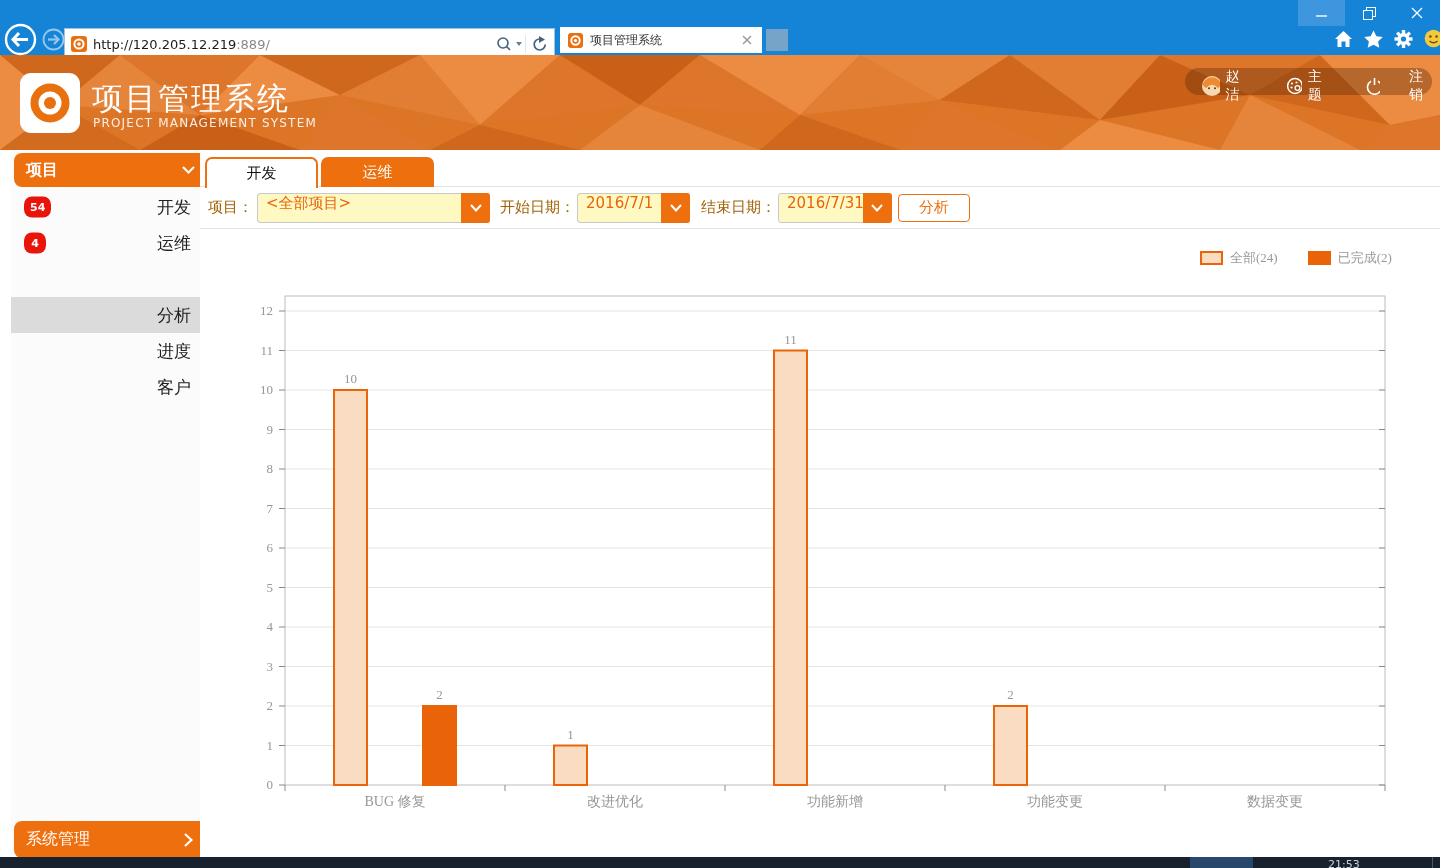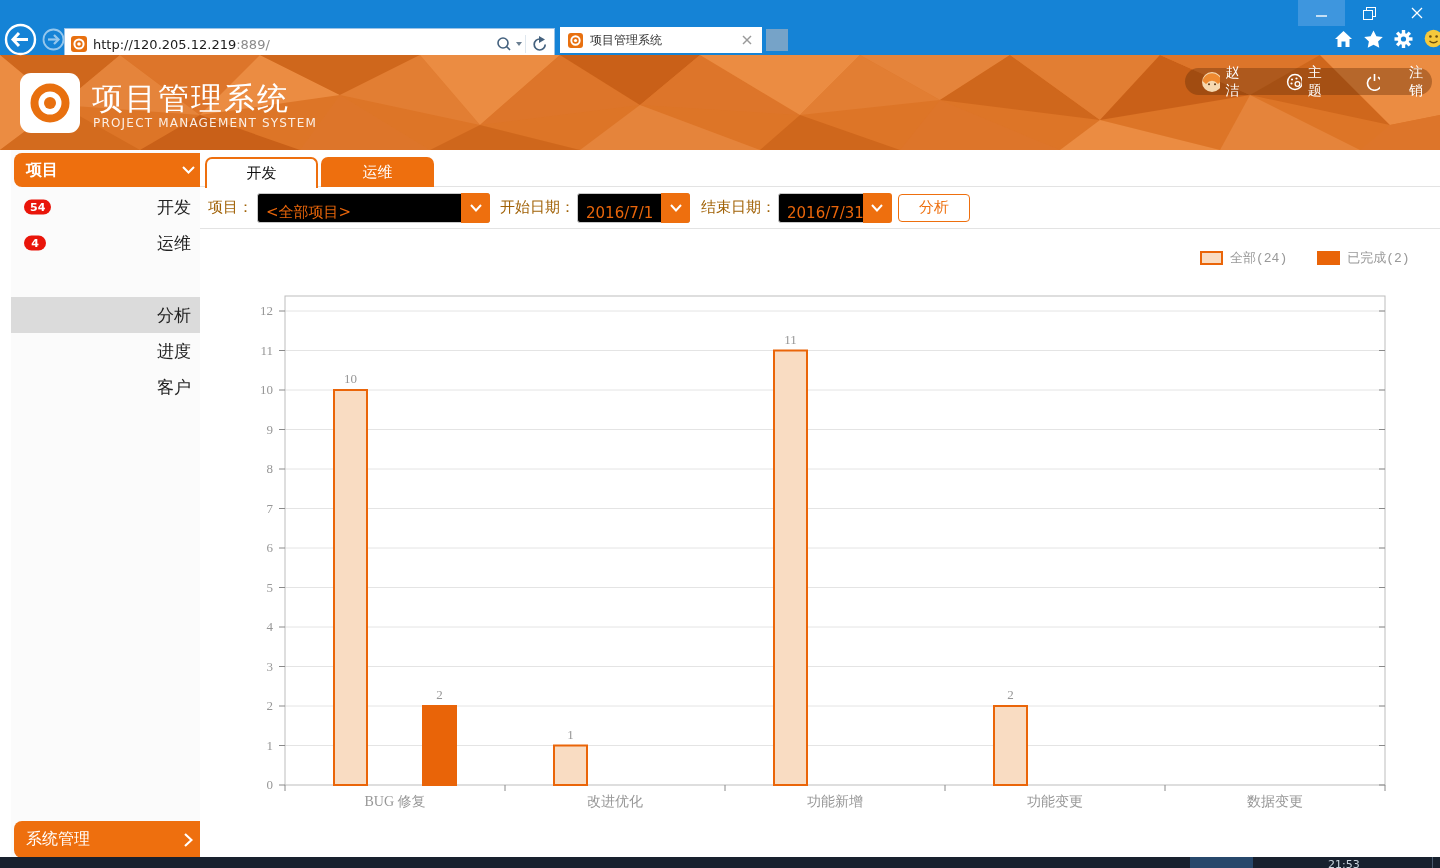--- a/index.html
+++ b/index.html
@@ -24,61 +24,61 @@
     display:flex; align-items:center; }
   #tab-title { font-size:12px; color:#333; margin-left:7px; flex:1; }
   #newtab { left:766px; top:29px; width:22px; height:22px; background:#76a3c8; }
 
   
   #appheader { left:0; top:55px; width:1440px; height:95px; background:#dd7527; overflow:hidden; }
   #logo { left:20px; top:73px; }
   #app-title { left:92px; top:78px; color:#fff; font-size:31px; letter-spacing:2px; }
   #app-subtitle { left:93px; top:116px; color:rgba(255,255,255,.88); font-size:12px; letter-spacing:1.2px; }
   #userbar { left:1185px; top:68px; width:247px; height:27px; border-radius:14px;
-    background:rgba(96,44,8,.38); display:flex; align-items:center; color:#fff; font-size:14px; }
+    background:rgba(96,44,8,.38); display:flex; align-items:flex-start; color:#fff; font-size:14px; }
   .userbar-item { display:flex; align-items:center; gap:6px; cursor:default; }
 
   
   #sidebar { left:11px; top:150px; width:200px; height:707px; background:#fbfbfb; border-right:1px solid #ddd; }
   #side-head { left:3px; top:3px; width:194px; height:34px; background:#ee6f0e; border-radius:8px;
     display:flex; align-items:center; }
   #side-head span { color:#fff; font-size:16px; font-weight:bold; margin-left:12px; flex:1; }
   .side-item { left:0; width:200px; height:36px; display:flex; align-items:center; justify-content:flex-end; }
   .side-item .lbl { font-size:17px; color:#222; margin-right:20px; }
   .side-item.selected { background:#dbdbdb; border-right:5px solid #ee6f0e; }
   .side-item.selected .lbl { margin-right:15px; }
-  .badge { position:absolute; left:13px; height:15px; min-width:22px; padding:0 6px; border-radius:8px;
+  .badge { position:absolute; left:13px; height:21px; min-width:22px; padding:0 6px; border-radius:8px;
     background:#e9150a; color:#fff; font-size:11px; font-weight:bold;
     display:flex; align-items:center; justify-content:center; top:50%; transform:translateY(-50%); }
   #side-foot { left:3px; top:671px; width:194px; height:37px; background:#ee6f0e; border-radius:8px;
     display:flex; align-items:center; }
   #side-foot span { color:#fff; font-size:16px; margin-left:12px; flex:1; }
 
   
   #content { left:200px; top:150px; width:1240px; height:707px; background:#fff; }
   #tabstrip { left:0; top:7px; width:1240px; height:30px; border-bottom:1px solid #e3e3e3; }
   .mtab { position:absolute; top:0; height:30px; width:113px; border-radius:7px 7px 0 0;
     display:flex; align-items:center; justify-content:center; font-size:15px; }
   #tab-dev { left:5px; background:#fff; border:2px solid #ee6f0e; border-bottom:none; color:#111; z-index:2; height:31px; }
   #tab-ops { left:121px; background:#ee6f0e; color:#fff; }
   #filterbar { left:0; top:37px; width:1240px; height:42px; border-bottom:1px solid #e3e3e3;
     display:flex; align-items:center; }
   .flabel { font-size:15px; color:#a16207; }
-  .fselect { height:30px; background:#000000; border:1px solid #c9c9c9; border-radius:3px;
-    display:flex; align-items:flex-end; position:relative; }
+  .fselect { height:30px; background:#fef9c3; border:1px solid #c9c9c9; border-radius:3px;
+    display:flex; align-items:flex-start; position:relative; }
   .fselect .val { font-size:15px; color:#e8650a; padding-left:8px; flex:1; white-space:nowrap; }
   .drop { width:29px; height:30px; margin:-1px; background:#ee6f0e; border-radius:0 3px 3px 0;
     display:flex; align-items:center; justify-content:center; flex:none; }
   #analyze-btn { width:72px; height:28px; border:1px solid #ee6f0e; border-radius:4px; background:#fff;
     color:#ee6f0e; font-size:15px; display:flex; align-items:center; justify-content:center; }
 
   #legend { left:1000px; top:99px; width:218px; height:18px; display:flex; align-items:center; gap:30px; }
   .leg-entry { display:flex; align-items:center; gap:7px; }
   .leg-swatch { width:23px; height:14px; border:2px solid #ea6509; }
-  .leg-label { font-size:13px; color:#999; font-family:Liberation Mono, monospace; }
+  .leg-label { font-size:13px; color:#999; font-family:Liberation Serif, serif; }
 
   #chart-svg { position:absolute; left:0; top:0; pointer-events:none; }
   .ax { font:13px "Liberation Serif","DejaVu Serif",serif; fill:#979797; }
   .cat { font-size:14px; }
 
   
   #taskbar { left:0; top:857px; width:1440px; height:11px; background:#18212e; overflow:hidden; }
   #task-seg { position:absolute; left:1190px; top:0; width:63px; height:11px; background:#27486b; }
   #task-clock { position:absolute; left:1328px; top:1px; color:#c9d3dd; font-size:11px; }
   #task-div { position:absolute; left:1432px; top:0; width:1px; height:11px; background:#4a5a6e; }

